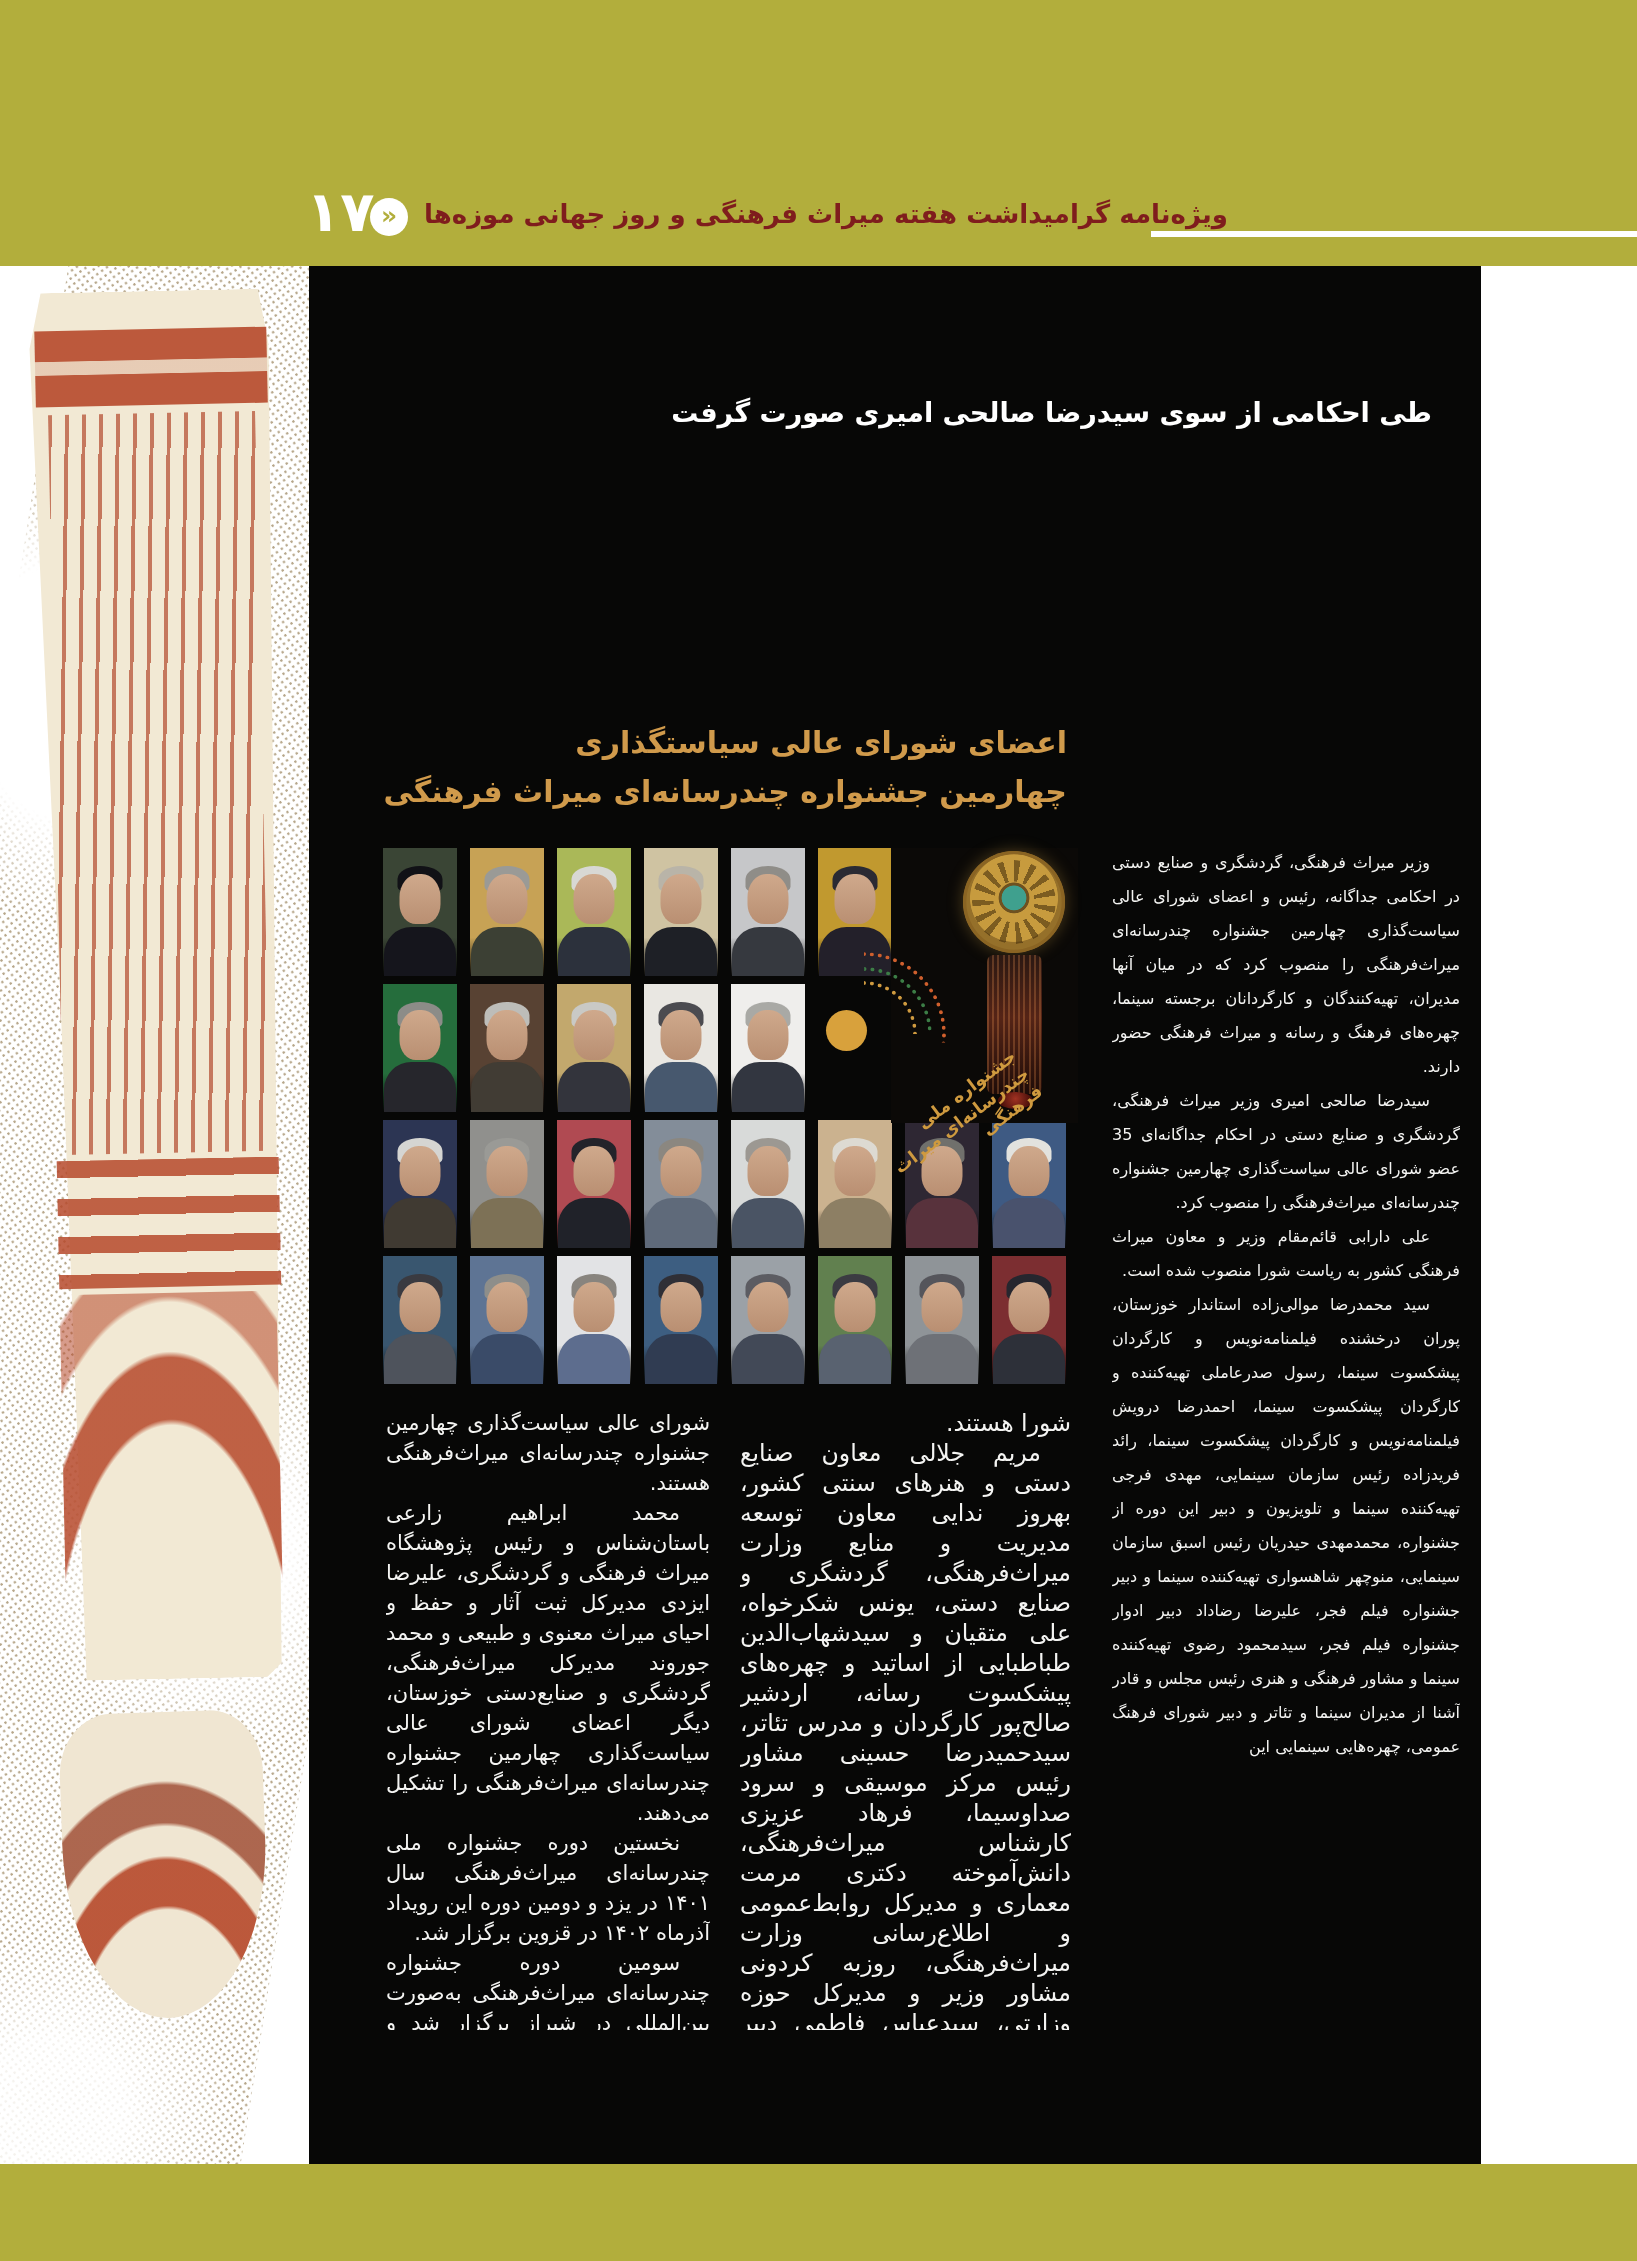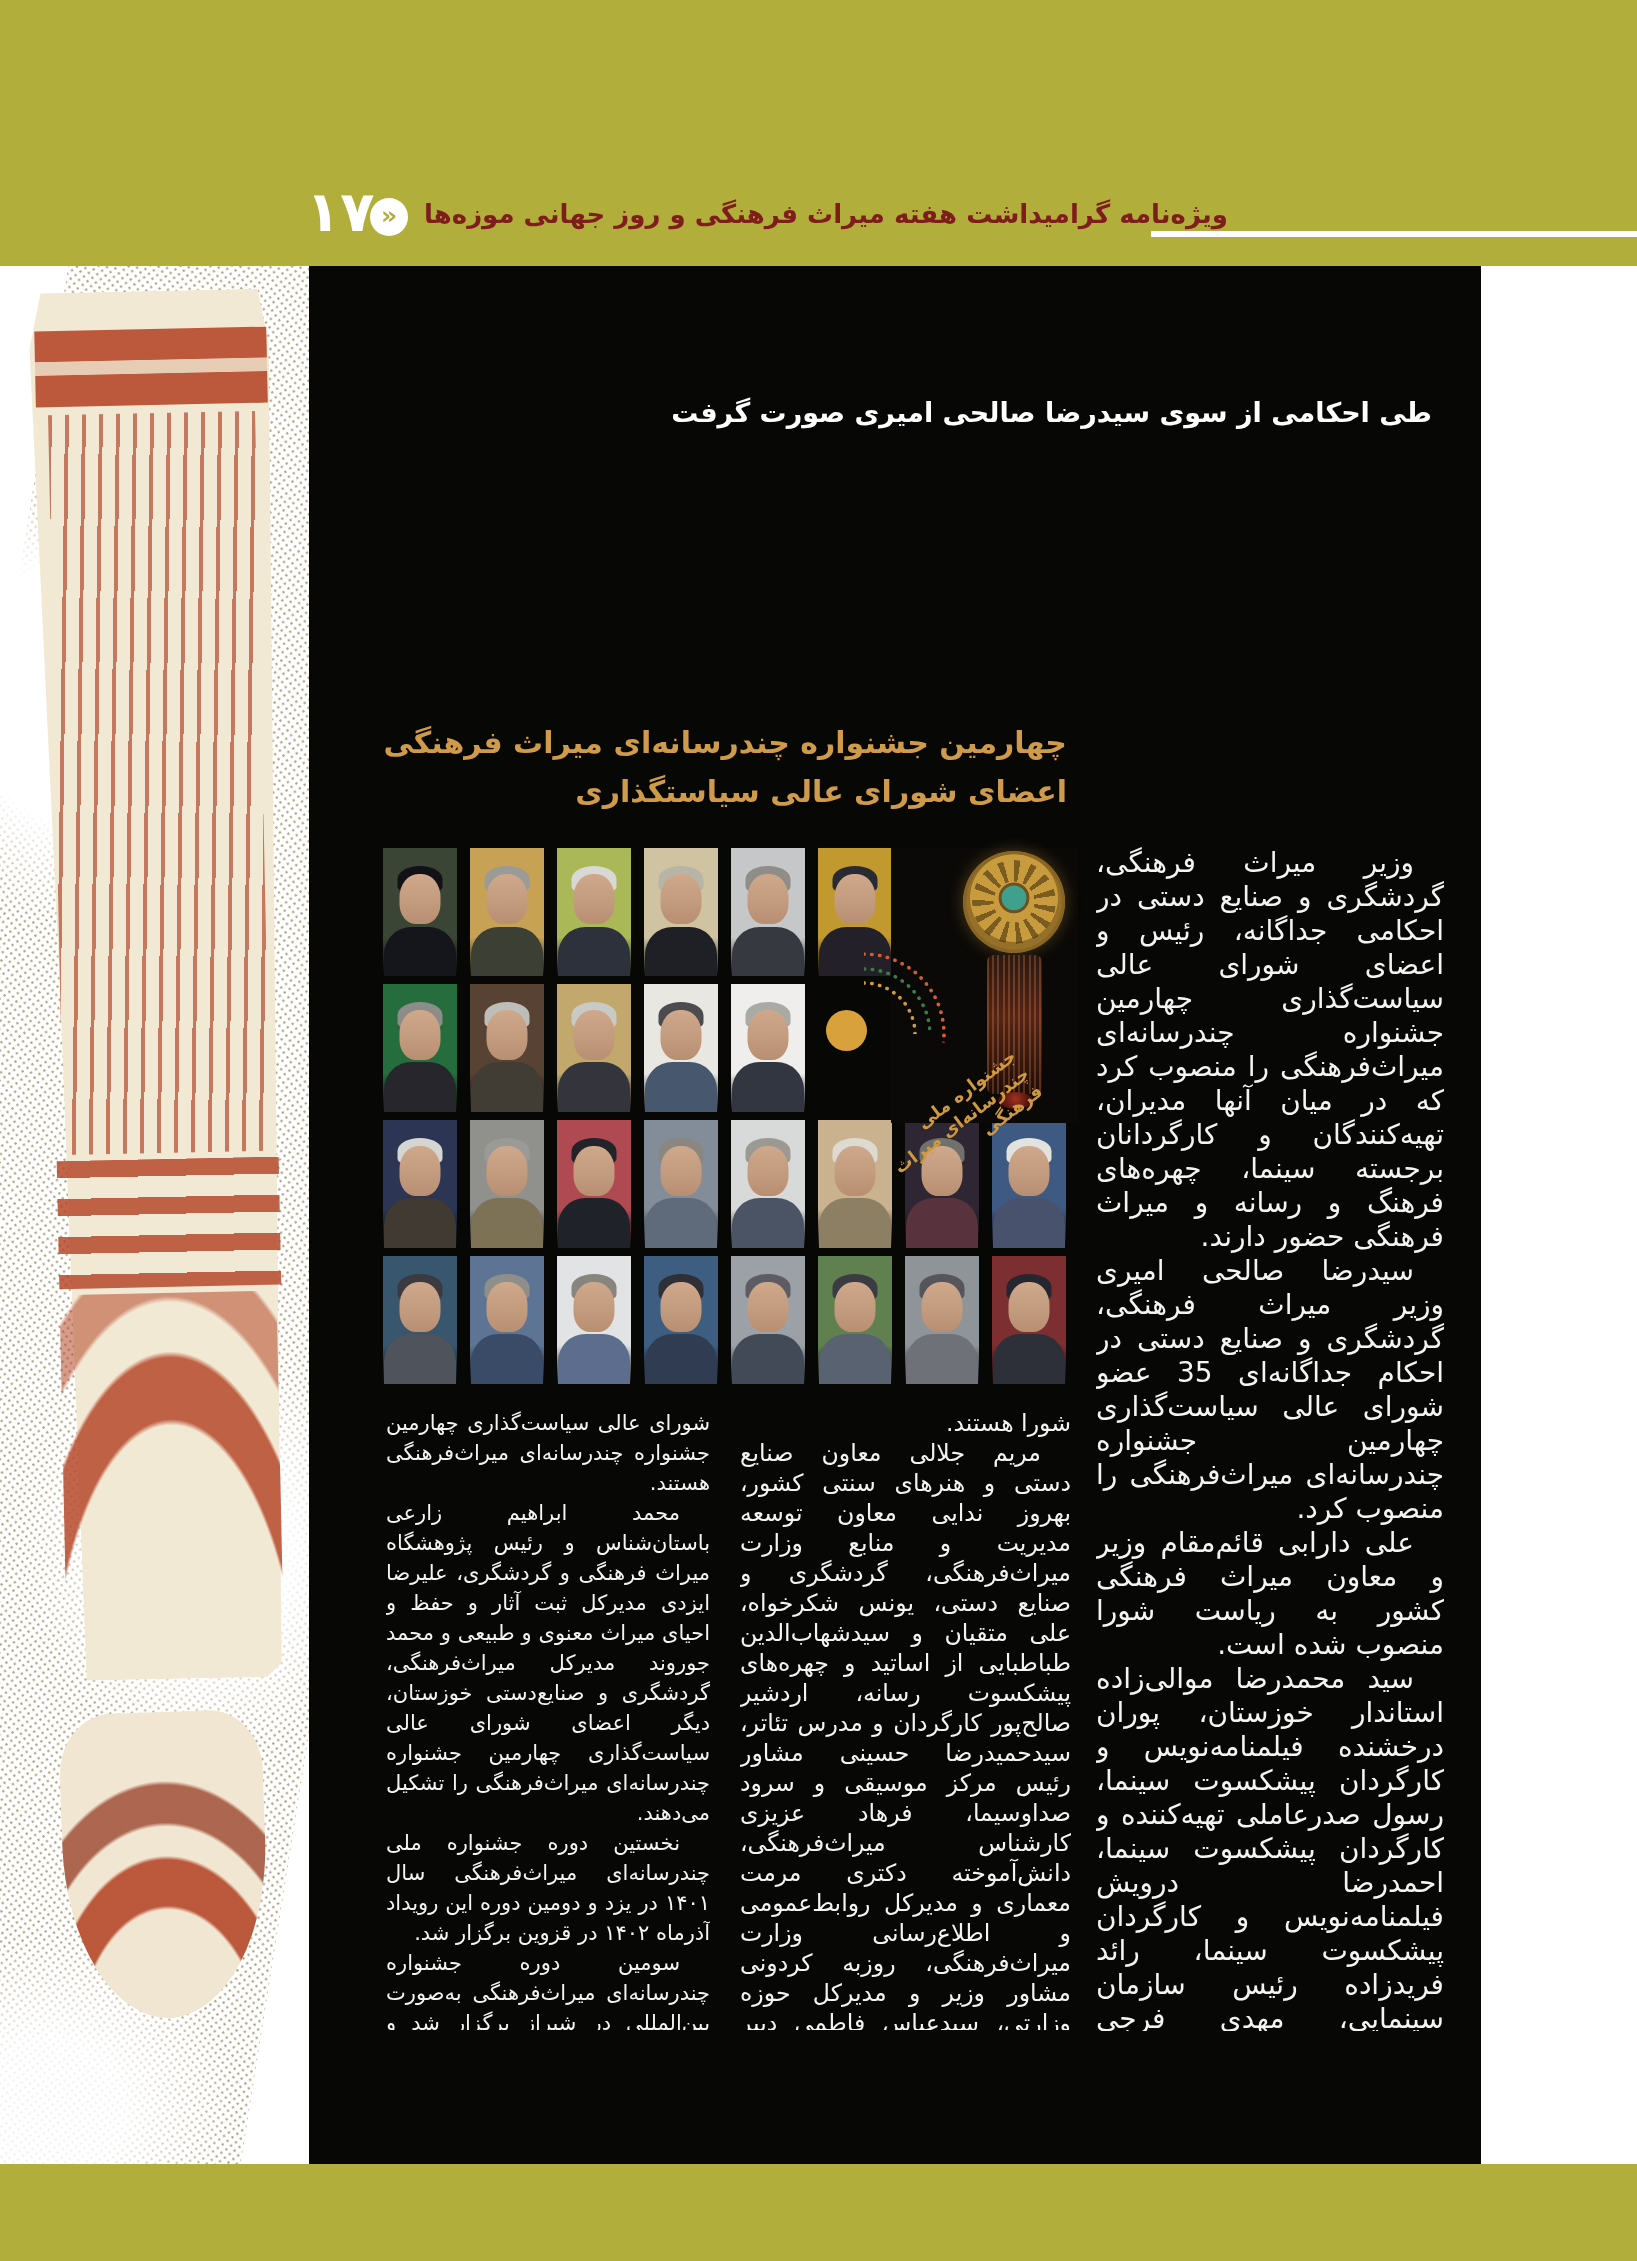--- a/index.html
+++ b/index.html
@@ -79,21 +79,21 @@
   .la1{left:-3.9px;top:34px;width:98px;height:98px;clip-path:polygon(50% 0,100% 0,100% 50%,50% 50%);}
   .la2{left:-18.3px;top:19.6px;width:127px;height:127px;border-color:#3c7d46;clip-path:polygon(50% 0,100% 0,100% 50%,50% 50%);}
   .la3{left:-33px;top:5.2px;width:156px;height:156px;border-color:#cf5f2d;clip-path:polygon(50% 0,100% 0,100% 55%,50% 55%);}
   .logo-text{position:absolute;left:-3.9px;top:98px;width:196px;color:#cf9a3f;font-size:17.7px;font-weight:bold;
     direction:rtl;transform:rotate(-37deg);transform-origin:right top;text-align:right;line-height:22px;}
 
   
   .bodycol{position:absolute;direction:rtl;text-align:justify;color:#f4f4f2;overflow:hidden;}
   .bodycol p{margin:0;text-indent:30px;}
   .bodycol p.noindent{text-indent:0;}
-  .col-right{right:37px;top:580px;width:348px;height:1185px;font-size:28px;line-height:34px;}
+  .col-right{right:21px;top:580px;width:348px;height:1185px;font-size:16px;line-height:34px;}
   .col-middle{right:410px;top:1142px;width:331px;height:622px;font-size:23.6px;line-height:30px;}
   .col-left{right:771px;top:1142px;width:324px;height:622px;font-size:21px;line-height:30px;}
 </style>
 </head>
 <body>
 
 <div class="page">
 
   <header class="topbar">
     <div class="pagenum">۱۷</div>
@@ -117,22 +117,22 @@
       <div class="varcs"></div>
     </div>
     <div class="pot">
       <div class="pot-arc"></div>
     </div>
   </aside>
 
   <main class="black-main">
     <div class="kicker">طی احکامی از سوی سیدرضا صالحی امیری صورت گرفت</div>
     <div class="subhead" id="subhead">
+        <div>اعضای شورای عالی سیاستگذاری</div>
         <div>چهارمین جشنواره چندرسانه‌ای میراث فرهنگی</div>
-        <div>اعضای شورای عالی سیاستگذاری</div>
       </div>
 
     <div class="grid" id="photo-grid">
         <div class="grid-row">
           <div class="photo" style="background: linear-gradient(rgb(58, 69, 53) 0%, rgb(58, 69, 53) 70%, rgba(0, 0, 0, 0.25) 100%);">
             <div class="torso" style="background: rgb(21, 21, 28);"></div>
             <div class="hair" style="background: rgb(17, 17, 22);"></div>
             <div class="head"></div>
           </div>
           <div class="photo" style="background: linear-gradient(rgb(199, 162, 85) 0%, rgb(199, 162, 85) 70%, rgba(0, 0, 0, 0.25) 100%);">

